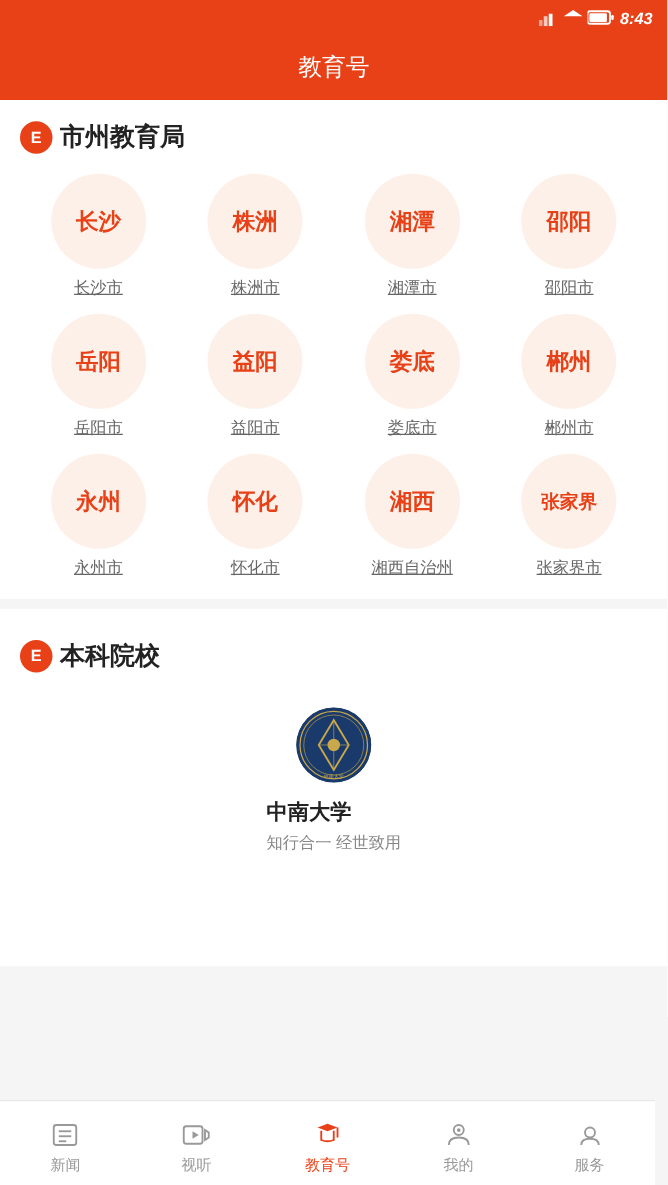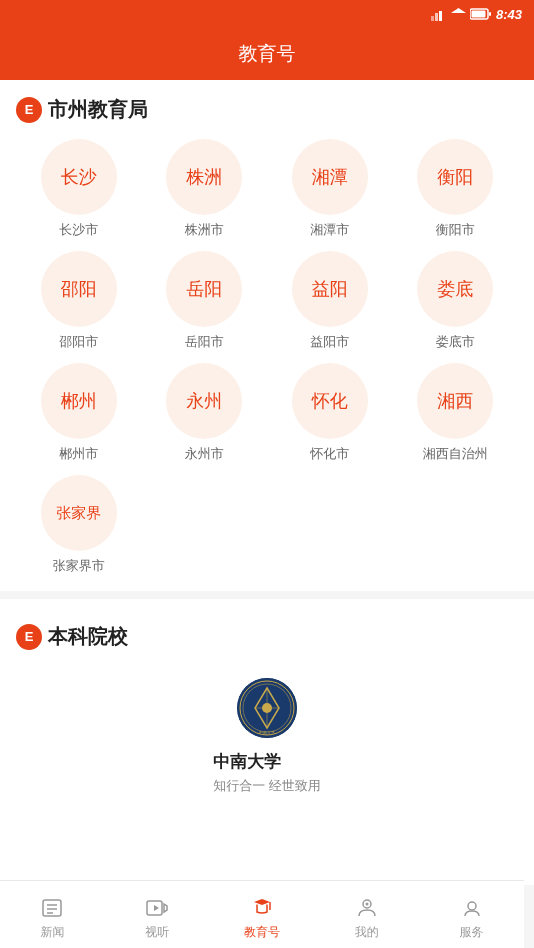--- a/index.html
+++ b/index.html
@@ -97,28 +97,29 @@
     .city-circle {
       width: 76px;
       height: 76px;
       border-radius: 50%;
       background: #fdf0e8;
       display: flex;
       align-items: center;
       justify-content: center;
       color: #e84118;
       font-size: 18px;
-      font-weight: 400;
+      font-weight: 700;
       text-align: center;
     }
 
     .city-label {
       font-size: 13px;
       color: #666;
       text-align: center;
+      text-decoration: underline;
     }
 
     
     .divider {
       height: 8px;
       background: #f5f5f5;
       margin: 8px 0;
     }
 
     
@@ -248,24 +249,20 @@
         <span class="city-label">长沙市</span>
       </div>
       <div class="city-item">
         <div class="city-circle">株洲</div>
         <span class="city-label">株洲市</span>
       </div>
       <div class="city-item">
         <div class="city-circle">湘潭</div>
         <span class="city-label">湘潭市</span>
       </div>
-      <div class="city-item">
-        <div class="city-circle">衡阳</div>
-        <span class="city-label">衡阳市</span>
-      </div>
 
       <div class="city-item">
         <div class="city-circle">邵阳</div>
         <span class="city-label">邵阳市</span>
       </div>
       <div class="city-item">
         <div class="city-circle">岳阳</div>
         <span class="city-label">岳阳市</span>
       </div>
       <div class="city-item">

